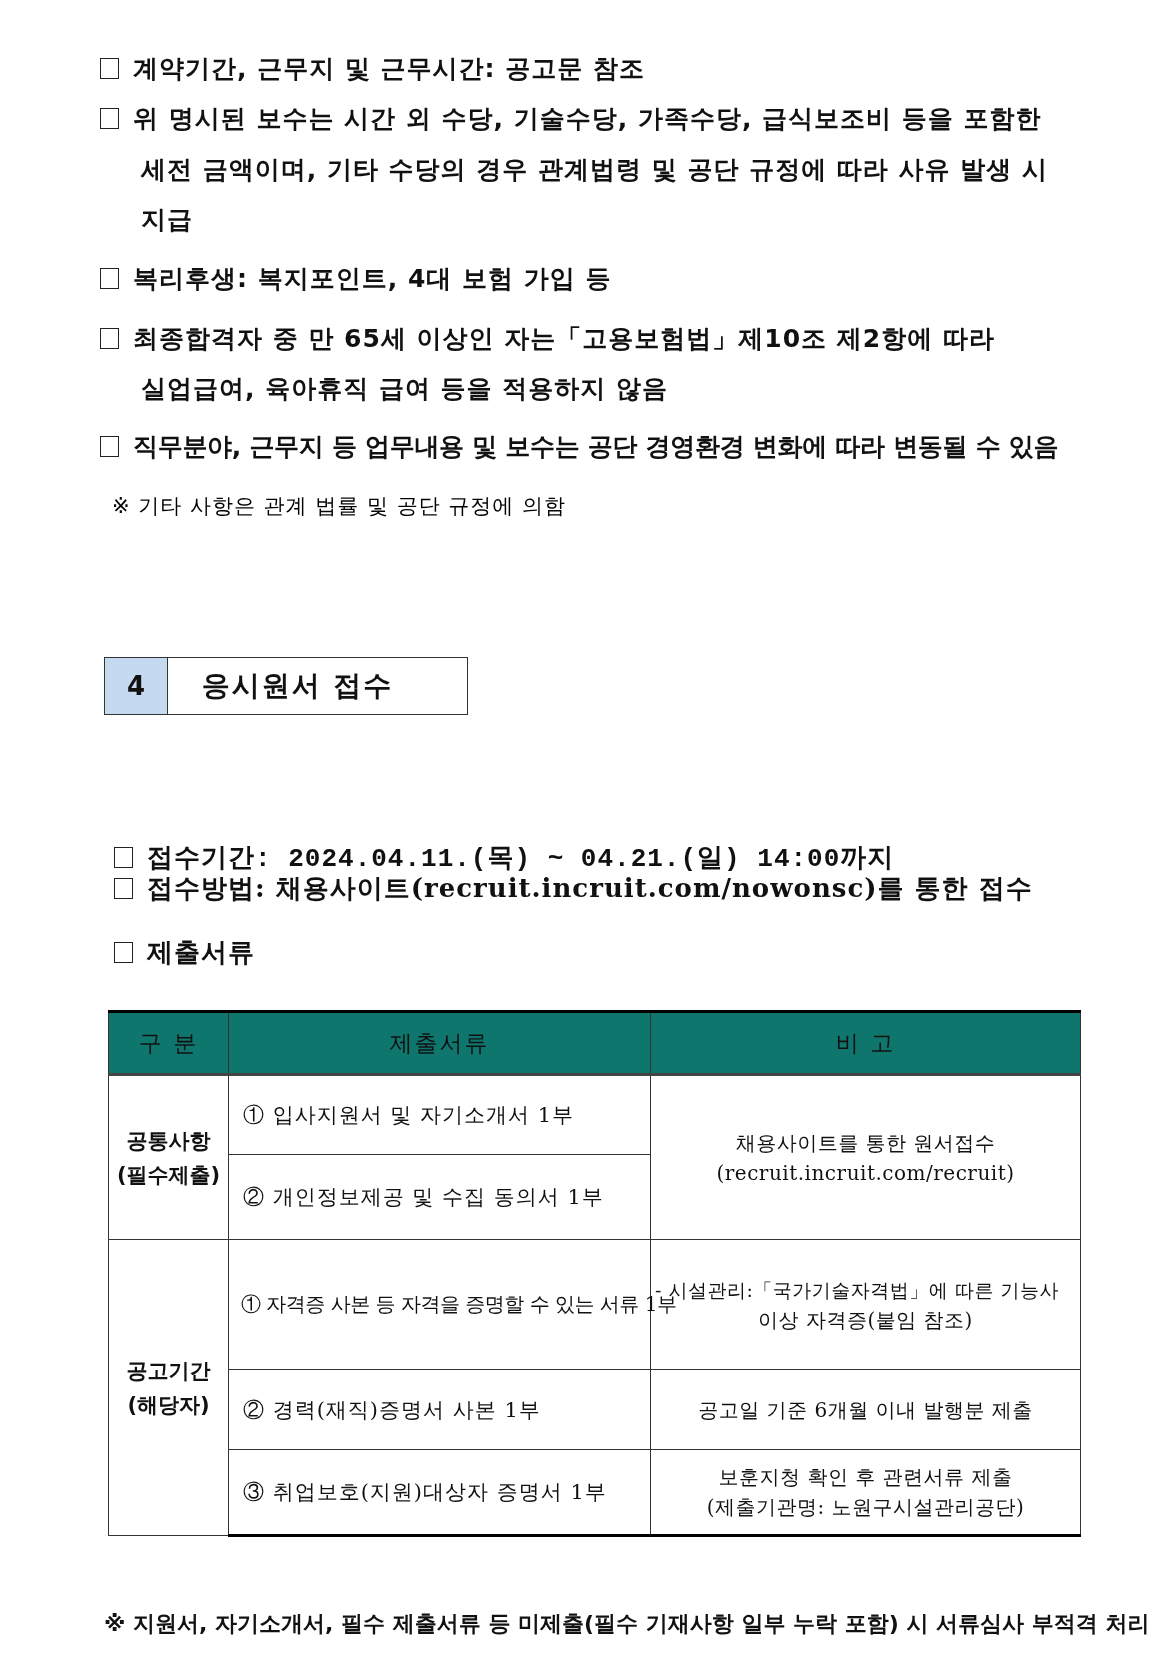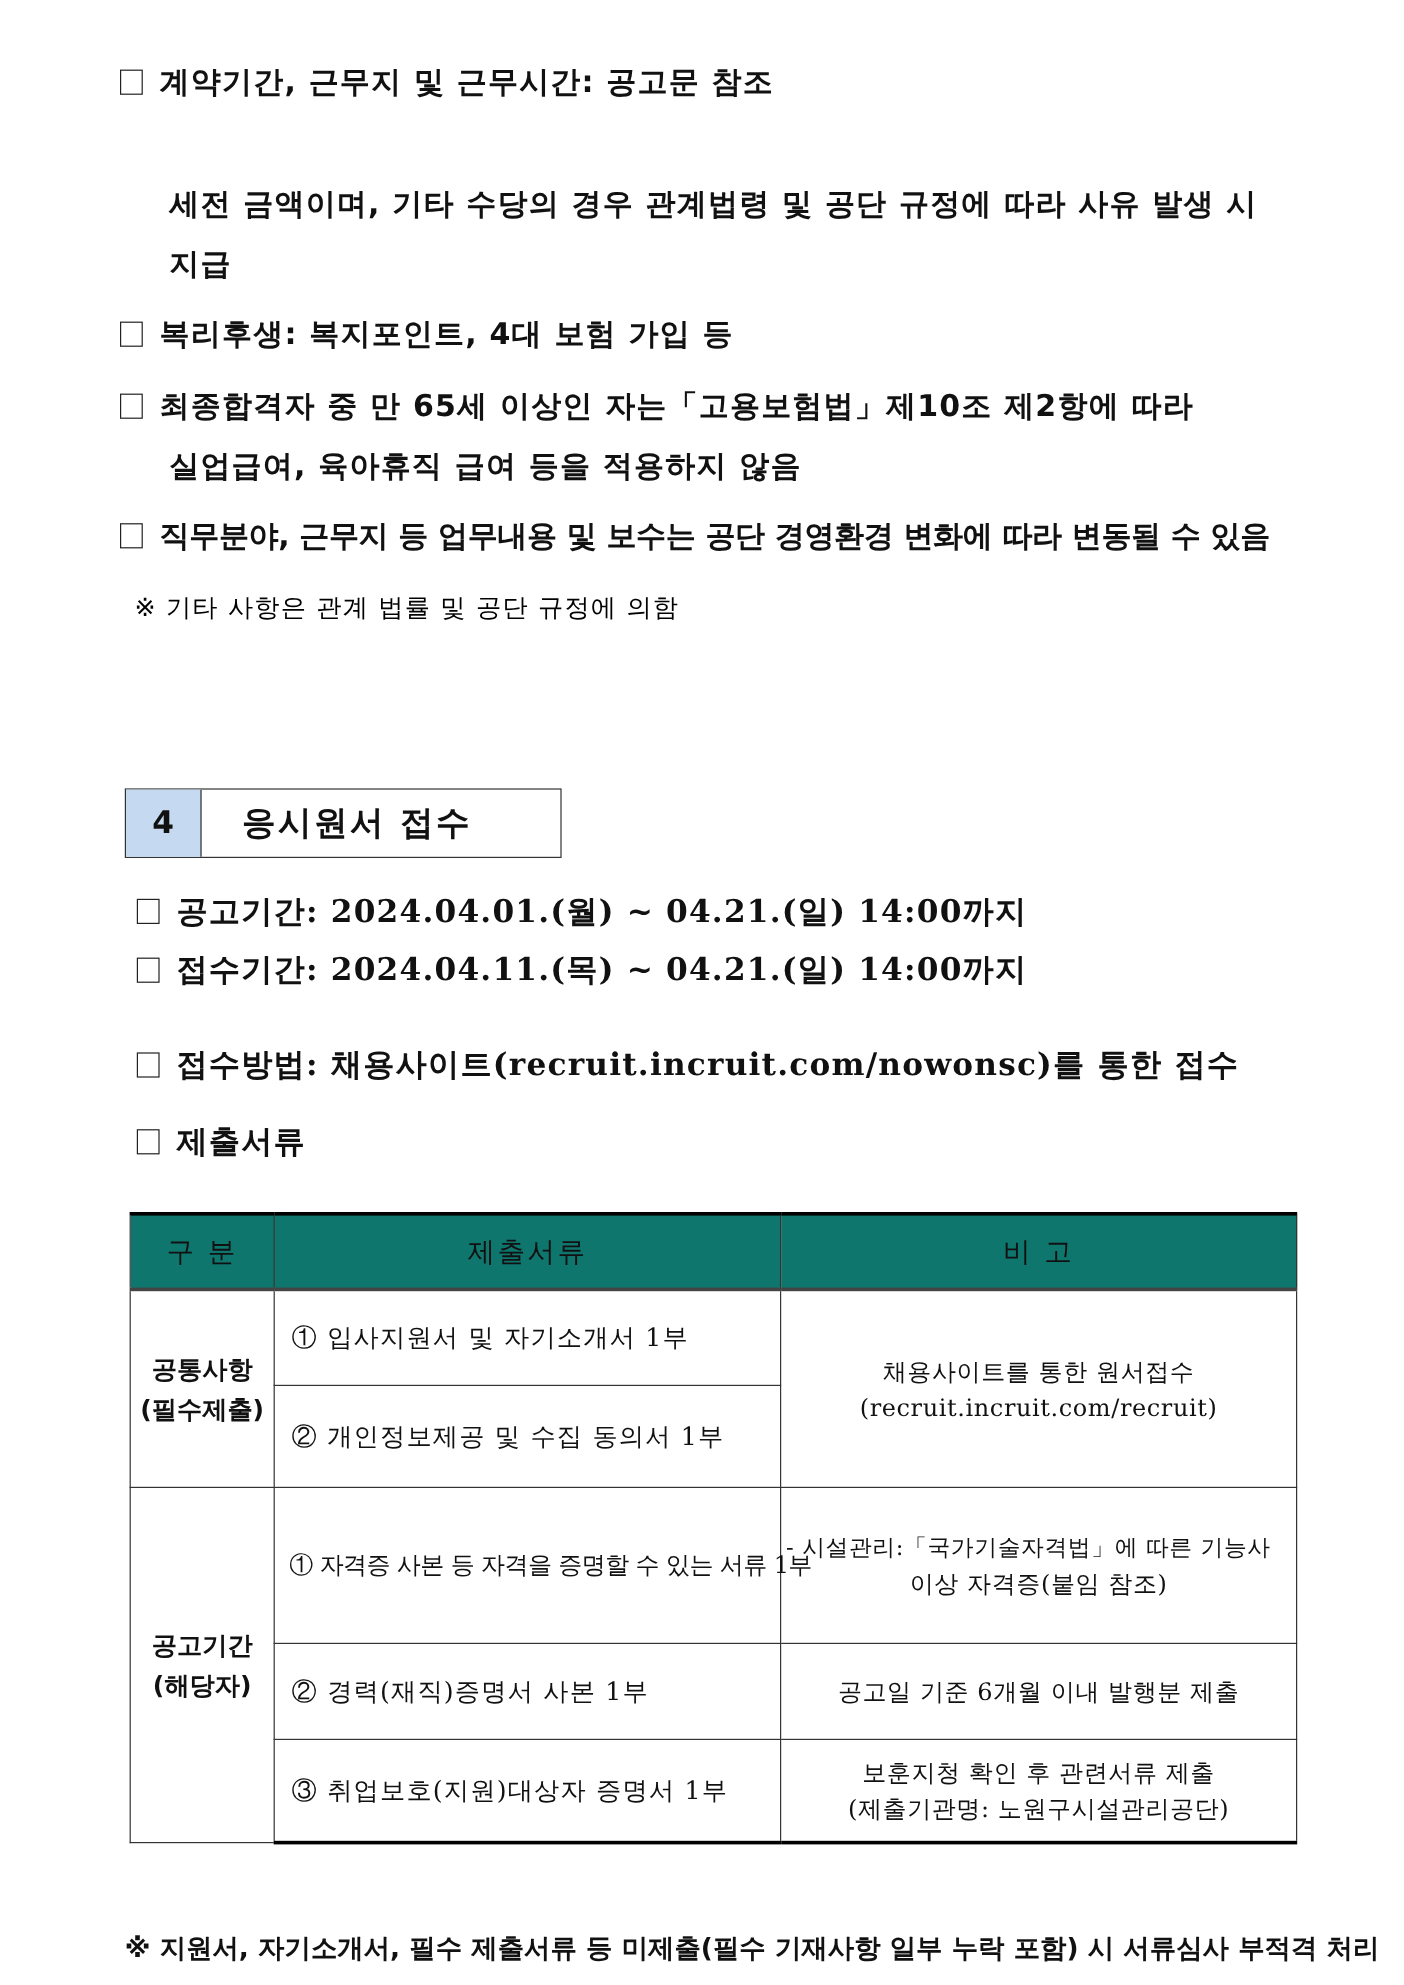--- a/index.html
+++ b/index.html
@@ -152,20 +152,23 @@
   </style>
 </head>
 <body>
 
 <div class="page">
 
   <div class="bullet-line" style="left:100px; top:54px;">
     <span class="box"></span><span>계약기간, 근무지 및 근무시간: 공고문 참조</span>
   </div>
 
+  <div class="bullet-line" style="left:100px; top:104px;">
+    <span class="box"></span><span>위 명시된 보수는 시간 외 수당, 기술수당, 가족수당, 급식보조비 등을 포함한</span>
+  </div>
   <div class="cont-line" style="left:141px; top:155px;">세전 금액이며, 기타 수당의 경우 관계법령 및 공단 규정에 따라 사유 발생 시</div>
   <div class="cont-line" style="left:141px; top:205px;">지급</div>
 
   <div class="bullet-line" style="left:100px; top:264px;">
     <span class="box"></span><span>복리후생: 복지포인트, 4대 보험 가입 등</span>
   </div>
 
   <div class="bullet-line" style="left:100px; top:324px;">
     <span class="box"></span><span>최종합격자 중 만 65세 이상인 자는「고용보험법」제10조 제2항에 따라</span>
   </div>
@@ -175,24 +178,21 @@
     <span class="box"></span><span>직무분야, 근무지 등 업무내용 및 보수는 공단 경영환경 변화에 따라 변동될 수 있음</span>
   </div>
 
   <div class="note" style="left:112px; top:492px;">※ 기타 사항은 관계 법률 및 공단 규정에 의함</div>
 
   <div class="section-box">
     <div class="section-num">4</div>
     <div class="section-title">응시원서 접수</div>
   </div>
 
-  <div class="bullet-line serif" style="left:114px; top:745px; font-size:26px;">
-    <span class="box"></span><span>공고기간:</span> <span>2024.04.01.(월) ~ 04.21.(일) 14:00까지</span>
-  </div>
-  <div class="bullet-line serif" style="left:114px; top:794px; font-size:26px;">
+  <div class="bullet-line serif" style="left:114px; top:844px; font-size:26px;font-family:Liberation Mono, monospace;">
     <span class="box"></span><span>접수기간:</span> <span>2024.04.11.(목) ~ 04.21.(일) 14:00까지</span>
   </div>
   <div class="bullet-line serif" style="left:114px; top:873px; font-size:26px;">
     <span class="box"></span><span>접수방법:</span> <span>채용사이트(recruit.incruit.com/nowonsc)를 통한 접수</span>
   </div>
   <div class="bullet-line serif" style="left:114px; top:937px; font-size:26px;">
     <span class="box"></span><span>제출서류</span>
   </div>
 
   <table class="docs serif">

